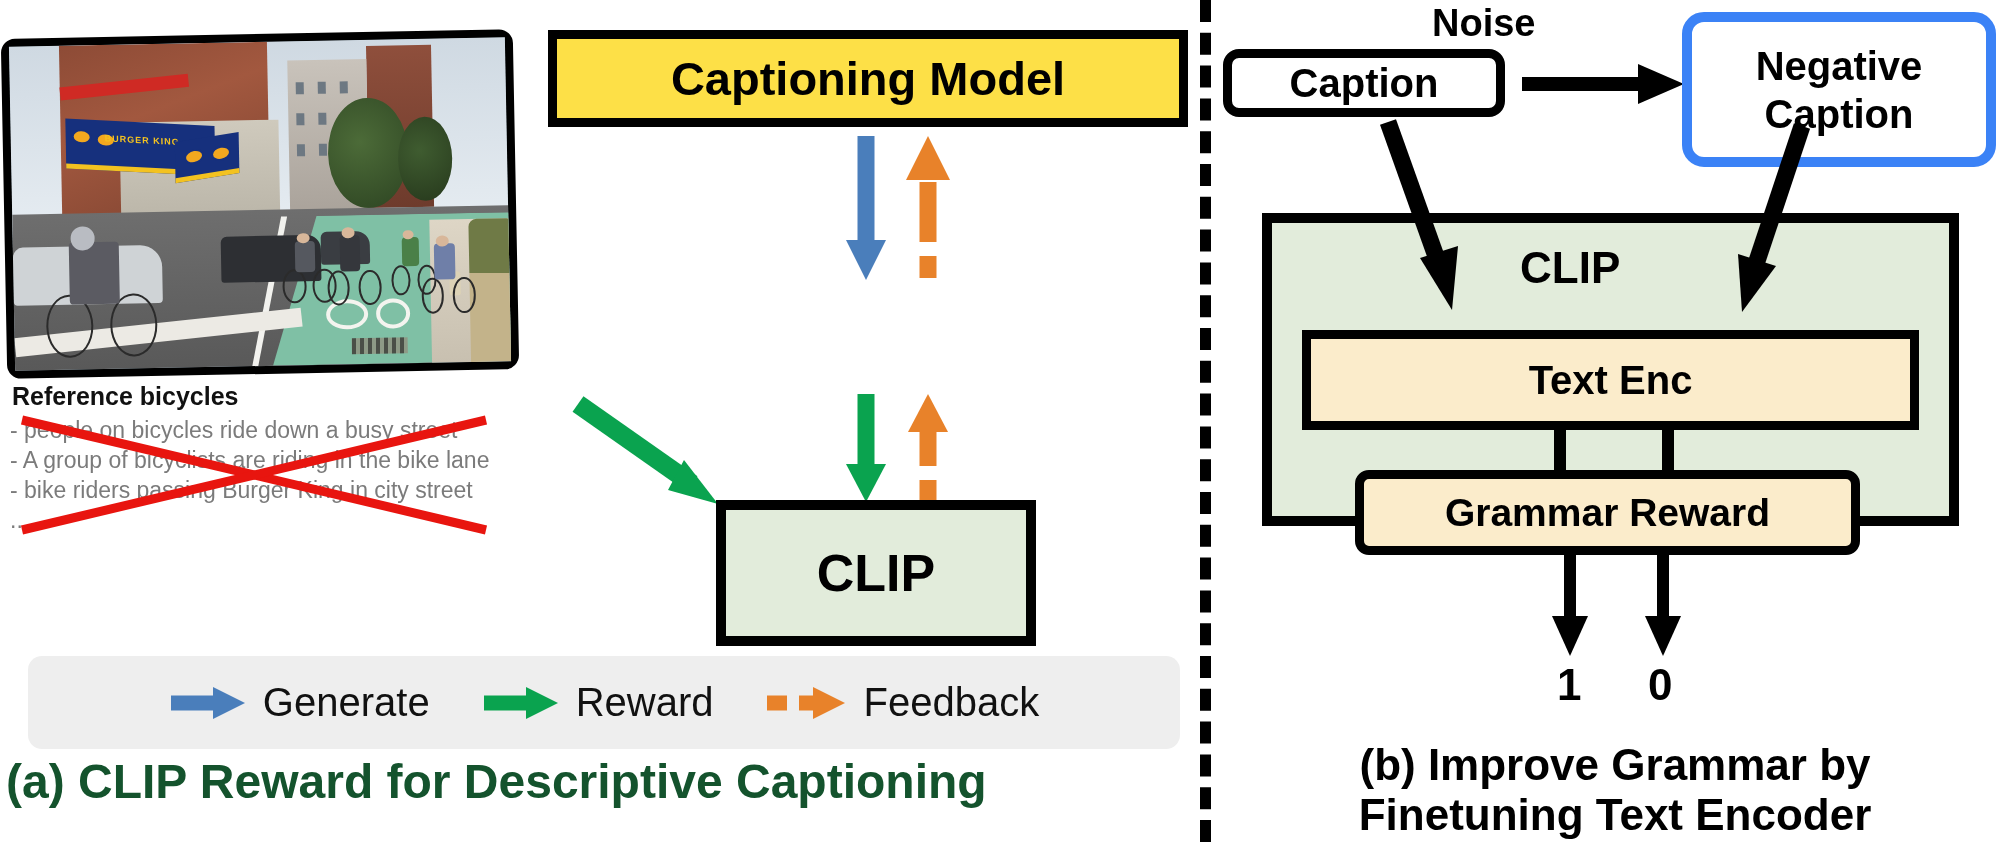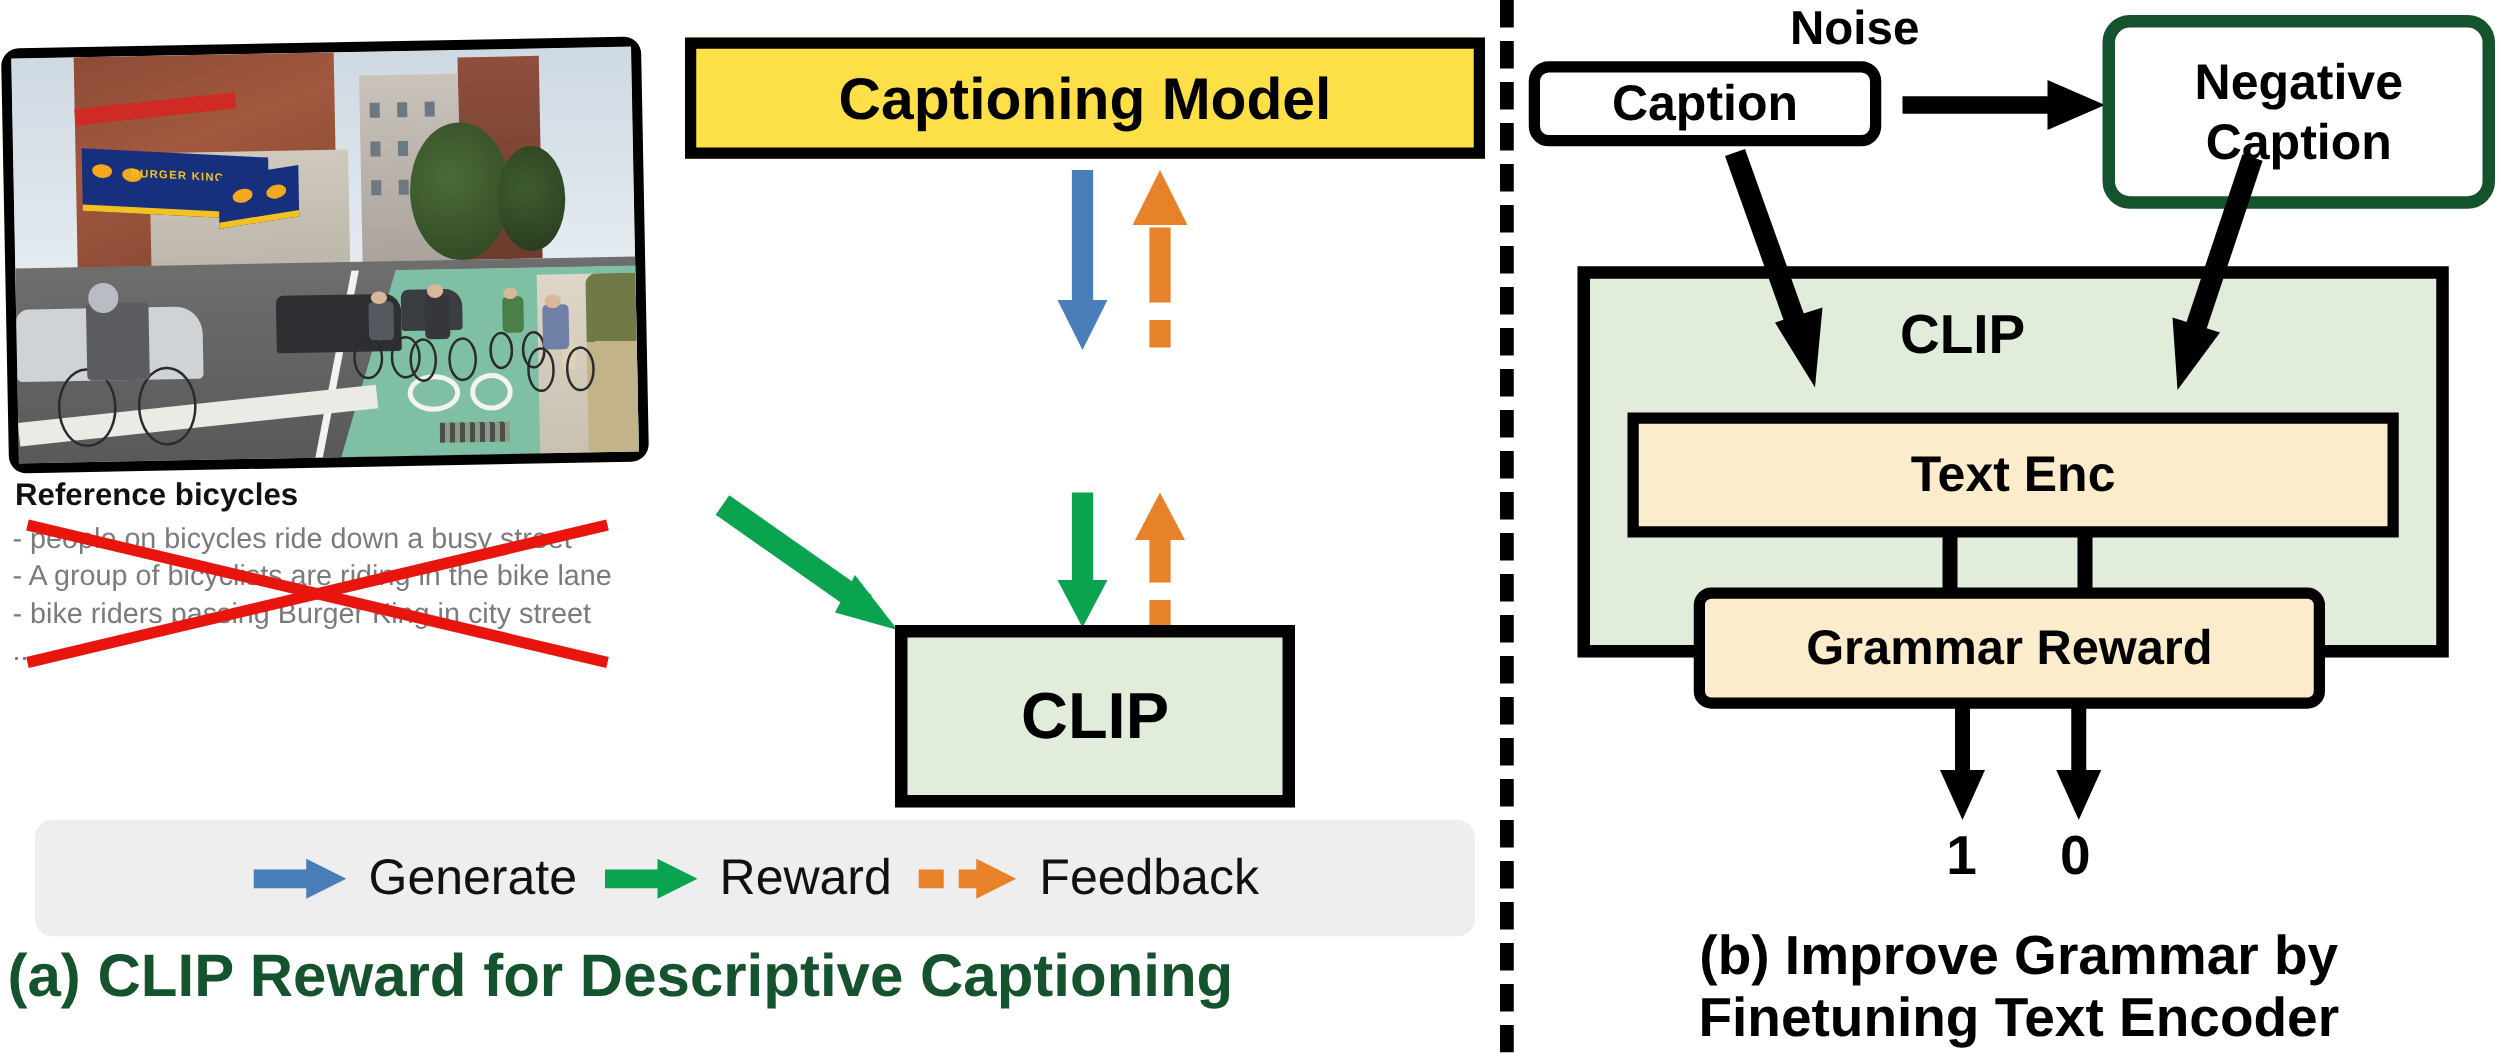--- a/index.html
+++ b/index.html
@@ -91,53 +91,53 @@
 
   
   #clip-a{left:716px;top:500px;width:320px;height:146px;
      background:#e2ecdb;border:10px solid #000;box-sizing:border-box;
      display:flex;align-items:center;justify-content:center;}
   #clip-a span{font-size:52px;font-weight:bold;color:#000;}
 
   
   #legend{left:28px;top:656px;width:1152px;height:93px;
      background:#eeeeee;border-radius:14px;display:flex;align-items:center;
-     justify-content:center;gap:20px;}
+     justify-content:center;gap:52px;}
   .leg-item{display:flex;align-items:center;gap:16px;}
   .leg-item .lbl{font-size:40px;color:#111;}
 
   
   #cap-a{left:6px;top:754px;width:1190px;font-size:48px;font-weight:bold;color:#14532d;
      white-space:nowrap;}
   #cap-b{left:1230px;top:740px;width:770px;text-align:center;font-size:44px;
      font-weight:bold;color:#000;line-height:50px;}
 
   
   #caption-box{left:1223px;top:49px;width:282px;height:68px;
      border:9px solid #000;border-radius:16px;box-sizing:border-box;background:#fff;
      display:flex;align-items:center;justify-content:center;}
   #caption-box span{font-size:40px;font-weight:bold;}
 
   #neg-caption-box{left:1682px;top:12px;width:314px;height:155px;
-     border:10px solid #14532d;border-radius:22px;box-sizing:border-box;background:#fff;
+     border:10px solid #3b82f6;border-radius:22px;box-sizing:border-box;background:#fff;
      display:flex;align-items:center;justify-content:center;text-align:center;}
   #neg-caption-box span{font-size:40px;font-weight:bold;line-height:48px;}
 
   #noise-label{left:1432px;top:2px;font-size:38px;font-weight:bold;}
 
   #clip-b{left:1262px;top:213px;width:697px;height:313px;
      background:#e2ecdb;border:10px solid #000;box-sizing:border-box;}
   #clip-b-label{left:1520px;top:243px;font-size:44px;font-weight:bold;}
 
   #textenc{left:1302px;top:330px;width:617px;height:100px;
      background:#fbeccb;border:9px solid #000;box-sizing:border-box;
      display:flex;align-items:center;justify-content:center;}
   #textenc span{font-size:40px;font-weight:bold;}
 
-  #grammar{left:1355px;top:470px;width:505px;height:97px;
+  #grammar{left:1355px;top:470px;width:505px;height:85px;
      background:#fbeccb;border:9px solid #000;border-radius:14px;box-sizing:border-box;
      display:flex;align-items:center;justify-content:center;z-index:5;}
   #grammar span{font-size:39px;font-weight:bold;}
 
   #score-1{left:1557px;top:660px;font-size:44px;font-weight:bold;}
   #score-0{left:1648px;top:660px;font-size:44px;font-weight:bold;}
 
   svg.ovl{position:absolute;left:0;top:0;overflow:visible;}
 </style>
 </head>

